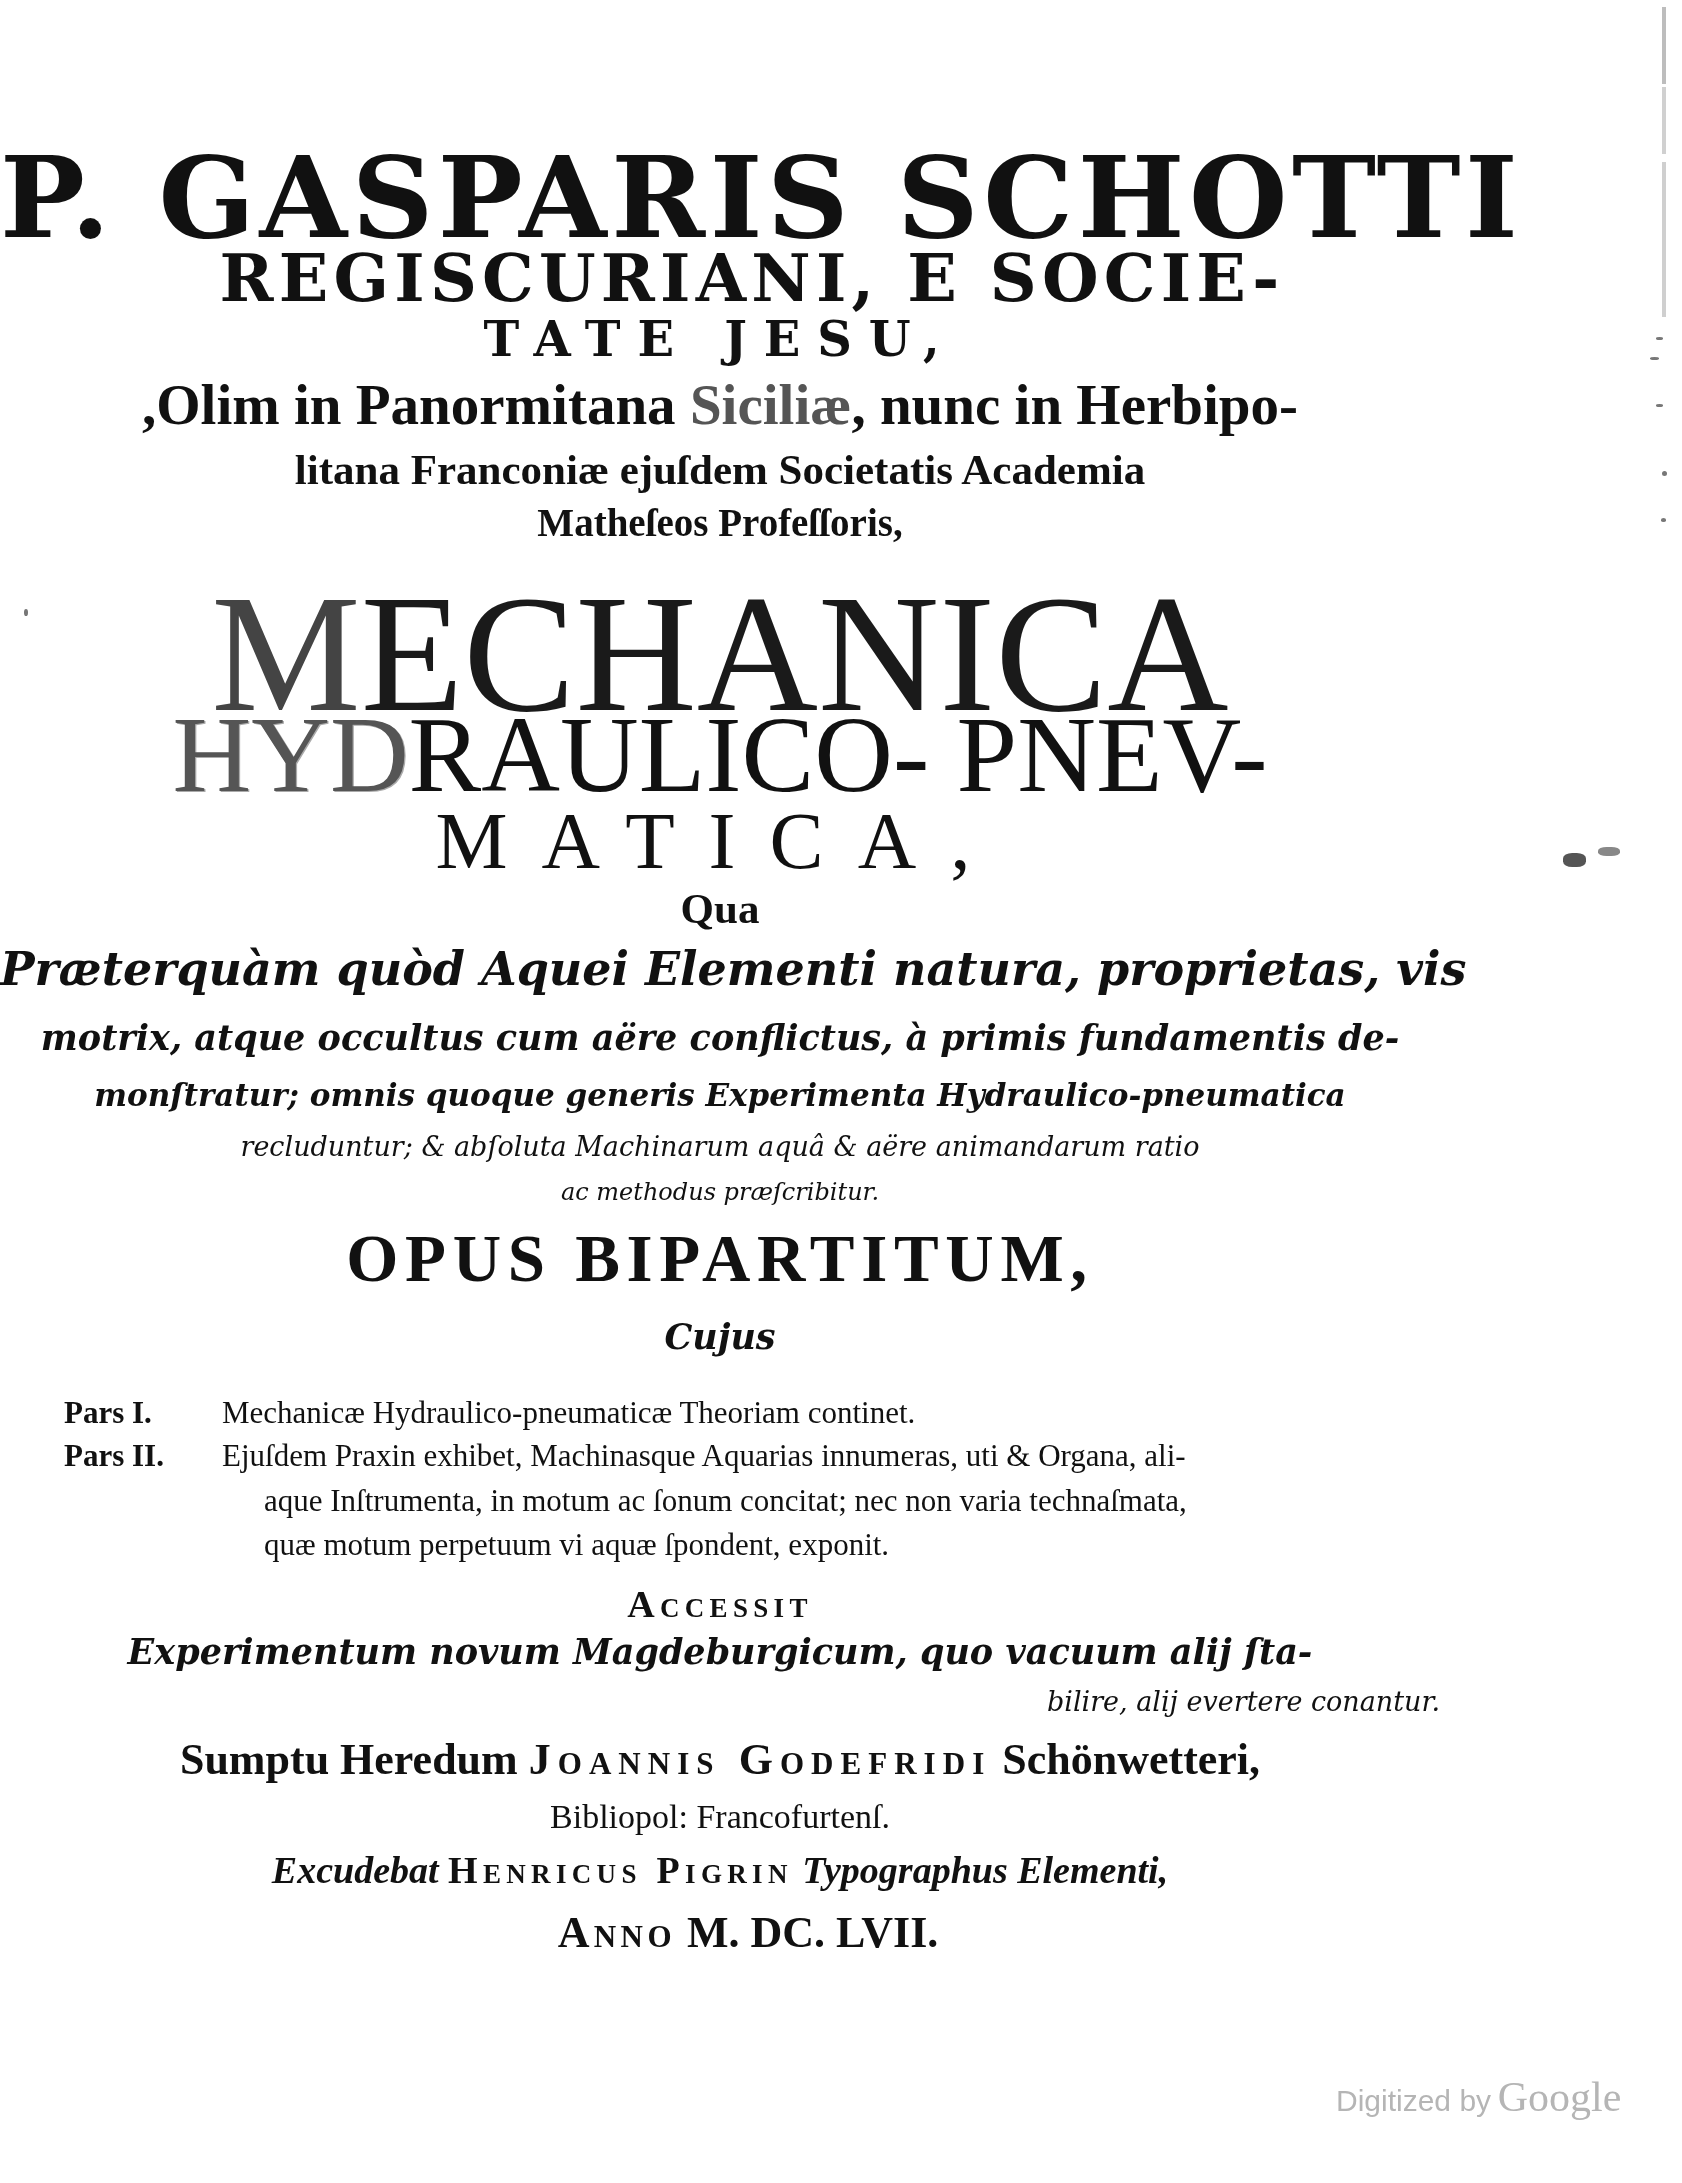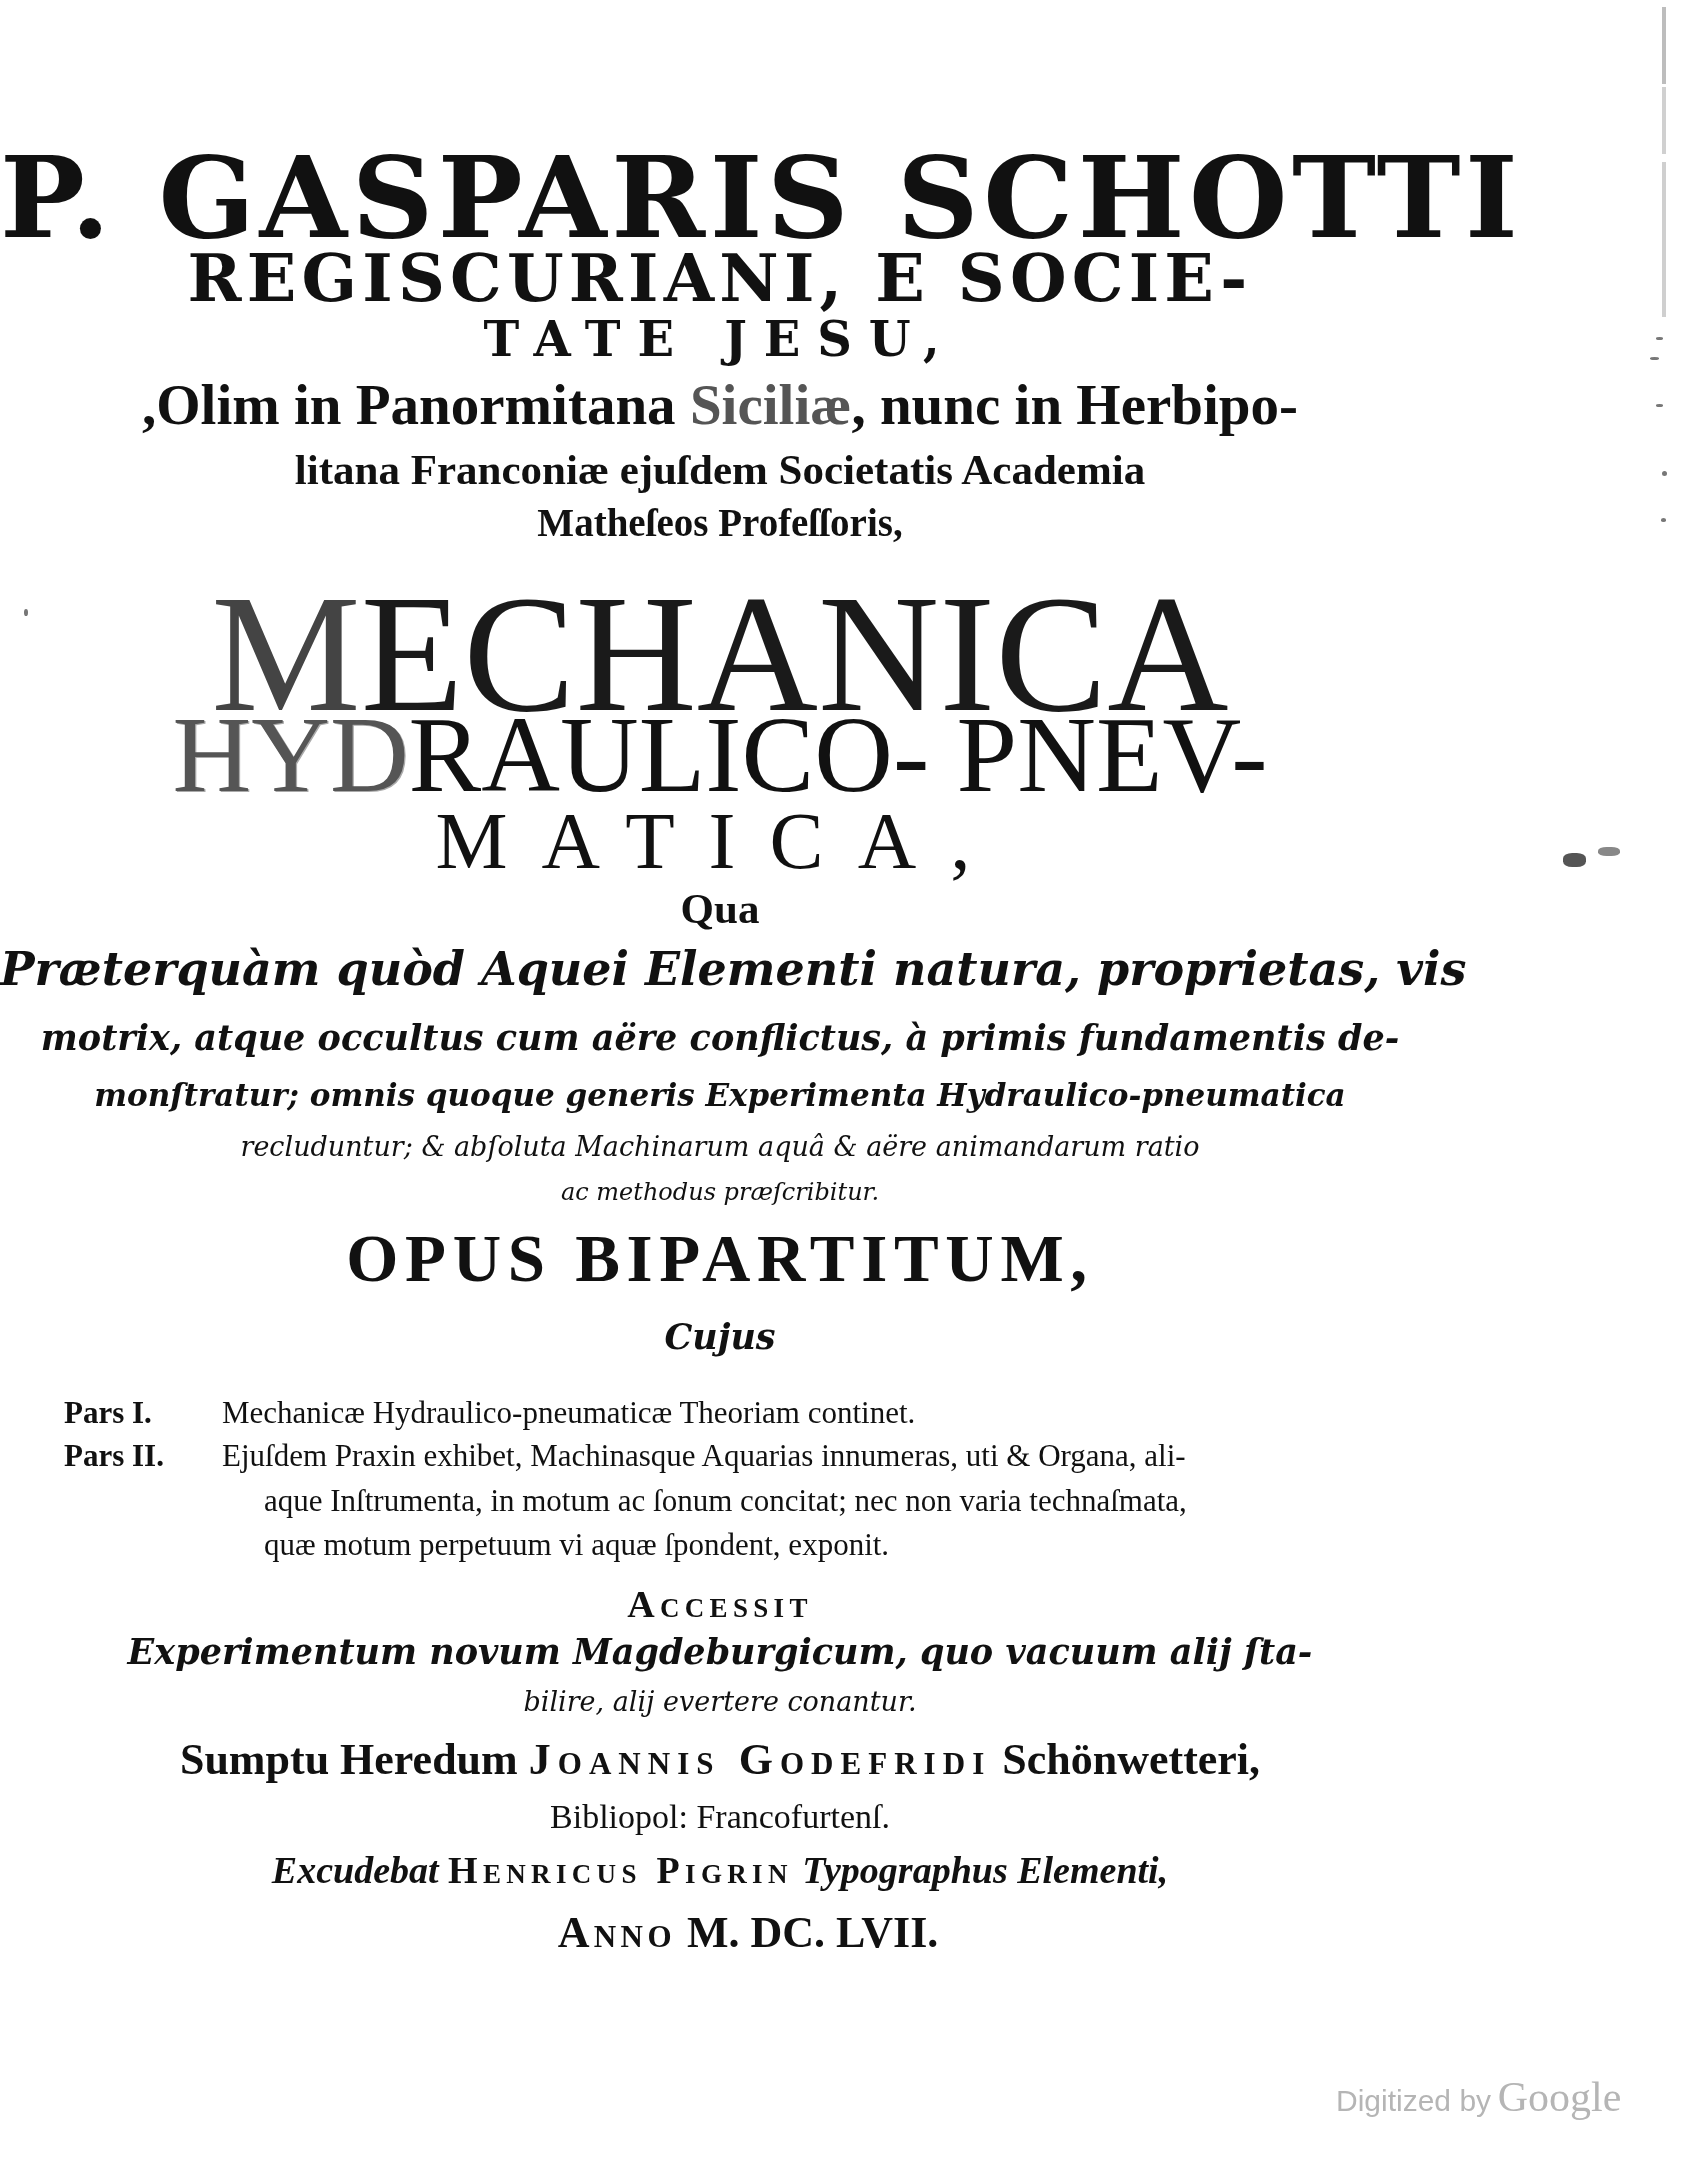--- a/index.html
+++ b/index.html
@@ -1,20 +1,20 @@
 <!DOCTYPE html>
 <html style="font-size:10.8px"><head>
 <meta charset="utf-8">
 <style>
   html, body { margin: 0; padding: 0; background: #ffffff; }
   body { width: 1683px; height: 2183px; position: relative; overflow: hidden; color: #111; font-family: "DejaVu Serif", "Liberation Serif", serif; }
   .line { position: absolute; left: 0; width: 1440px; text-align: center; white-space: nowrap; line-height: 1; }
 
   #l-name    { top: 141px; font-size: 113px; letter-spacing: 0.04em; font-weight: bold; }
-  #l-reg     { top: 246px; font-size: 65px; letter-spacing: 0.08em; font-weight: bold; }
+  #l-reg     { top: 246px; font-size: 65px; letter-spacing: 0.08em; font-weight: bold; padding-left: 32px; }
   #l-tate    { top: 315px; font-size: 48px; letter-spacing: 0.35em; font-weight: bold; }
   #l-olim    { top: 376px; font-size: 57px; font-family: "Liberation Serif", serif; font-weight: bold; }
   #l-olim .grey { color: #555; }
   #l-litana  { top: 448px; font-size: 43px; font-family: "Liberation Serif", serif; font-weight: bold; }
   #l-math    { top: 503px; font-size: 39px; font-family: "Liberation Serif", serif; font-weight: bold; }
   #l-mech    { top: 569px; font-size: 168px; font-family: "Liberation Serif", serif; color: #1a1a1a; }
   #l-mech .grey { color: #444; }
   #l-hyd     { top: 700px; font-size: 109px; font-family: "Liberation Serif", serif; }
   #l-hyd .faded { color: #555; text-shadow: 1.3px 1.3px 0 #aaa; }
   #l-matica  { top: 801px; font-size: 81px; letter-spacing: 0.42em; font-family: "Liberation Serif", serif; }
@@ -34,21 +34,21 @@
   .pars-label { position: absolute; left: 64px; font-weight: bold; }
   .pars-text { position: absolute; left: 222px; }
   #pars1 { top: 1397px; }
   #pars2 { top: 1440px; }
   #pars2b { top: 1485px; }
   #pars2c { top: 1529px; }
   #pars2b .pars-text, #pars2c .pars-text { left: 264px; }
 
   #l-accessit { top: 1585px; font-size: 38px; font-family: "Liberation Serif", serif; font-weight: bold; font-variant: small-caps; letter-spacing: 0.14em; }
   #l-exp1 { top: 1634px; font-size: 35px; font-style: italic; font-weight: bold; font-family: "DejaVu Serif", serif; }
-  #l-exp2 { top: 1688px; font-size: 27px; font-style: italic; font-family: "DejaVu Serif", serif; }
+  #l-exp2 { top: 1688px; font-size: 27px; font-style: italic; font-family: "DejaVu Serif", serif; text-align: right; }
   #l-sumptu { top: 1738px; font-size: 44px; font-family: "Liberation Serif", serif; font-weight: bold; }
   #l-sumptu .sc2 { font-variant: small-caps; letter-spacing: 0.16em; }
   #l-biblio { top: 1800px; font-size: 34px; font-family: "Liberation Serif", serif; }
   #l-excud { top: 1851px; font-size: 38px; font-family: "Liberation Serif", serif; font-weight: bold; }
   #l-excud .i { font-style: italic; }
   #l-excud .sc2 { font-variant: small-caps; letter-spacing: 0.14em; font-style: normal; }
   #l-anno { top: 1911px; font-size: 44px; font-family: "Liberation Serif", serif; font-weight: bold; margin-left: 28px; }
   #l-anno .sc2 { font-variant: small-caps; letter-spacing: 0.1em; }
 
   .footer { position: absolute; left: 1336px; top: 2073px; font-family: "Liberation Sans", sans-serif; color: #b5b5b5; white-space: nowrap; }

